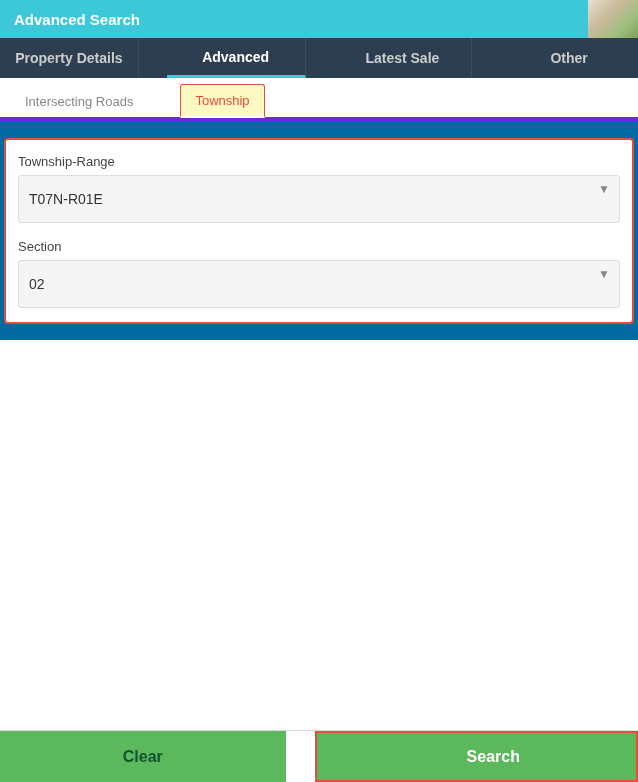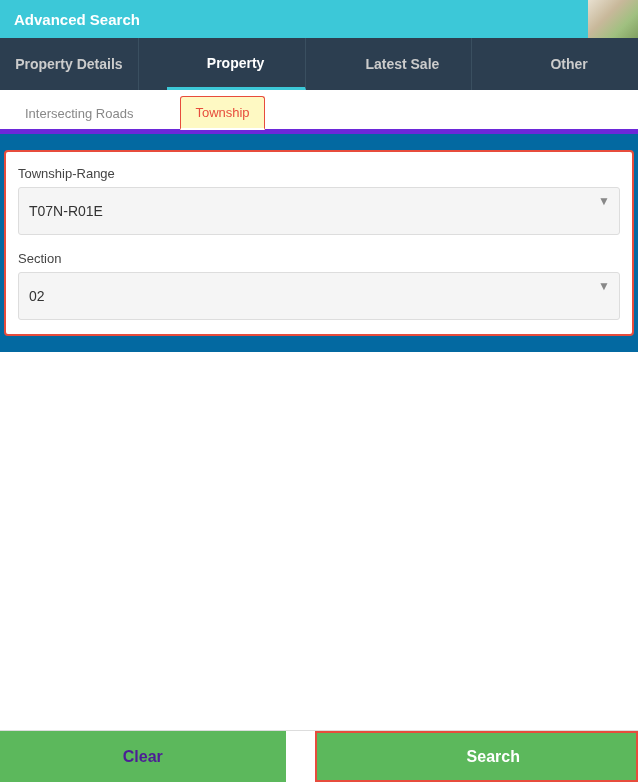--- a/index.html
+++ b/index.html
@@ -39,21 +39,21 @@
       width: 50px;
       height: 38px;
       background: linear-gradient(135deg, #e8e0d0 0%, #c8b89a 40%, #a0c080 70%, #80a060 100%);
       overflow: hidden;
     }
 
     
     .main-tabs {
       display: flex;
       background: #2c3e50;
-      height: 52px;
+      height: 40px;
     }
     .main-tab {
       flex: 1;
       display: flex;
       align-items: center;
       justify-content: center;
       color: #ccc;
       font-size: 14px;
       font-weight: bold;
       cursor: pointer;
@@ -151,21 +151,21 @@
       left: 0;
       right: 0;
       display: flex;
       height: 52px;
       border-top: 1px solid #ddd;
       background: #fff;
     }
     .btn-clear {
       flex: 1;
       background: #5cb85c;
-      color: #4c1d95;
+      color: #14532d;
       font-size: 16px;
       font-weight: bold;
       border: none;
       cursor: pointer;
       border-right: 1px solid #fff;
     }
     .btn-search {
       flex: 1;
       background: #5cb85c;
       color: #fff;
@@ -184,21 +184,21 @@
   <span class="top-bar-arrow">▼</span>
 </div>
 
 <div class="map-thumb"></div>
 
 <div class="main-tabs">
   <div class="main-tab">
     <span>Property Details</span>
   </div>
   <div class="main-tab active">
-    <span>Property</span>
+    <span>Advanced</span>
   </div>
   <div class="main-tab">
     <span>Latest Sale</span>
   </div>
   <div class="main-tab">
     <span>Other</span>
   </div>
 </div>
 
 <div class="sub-tabs">

